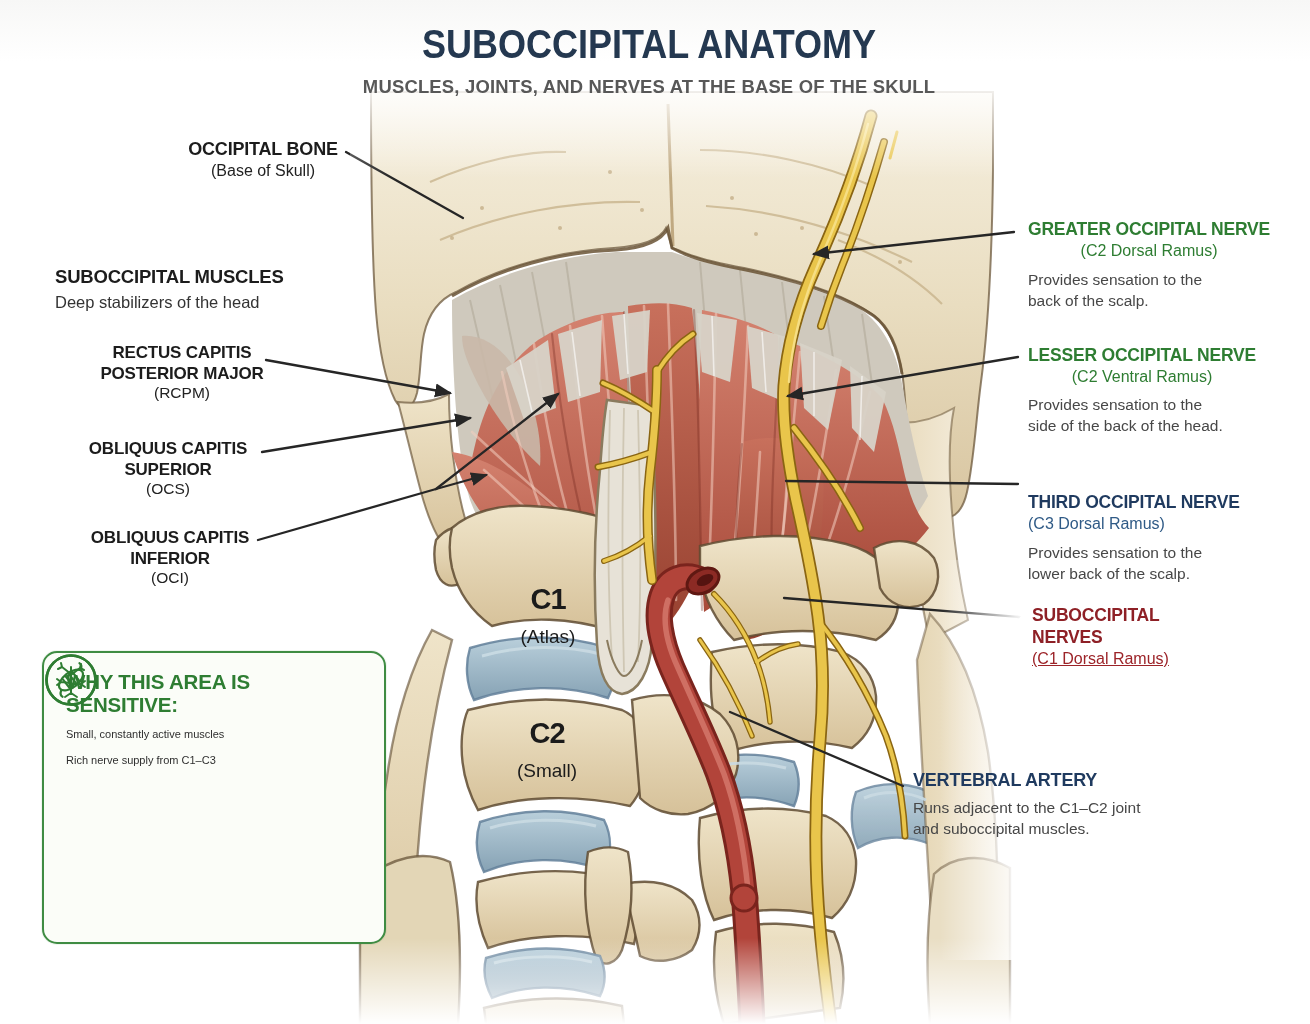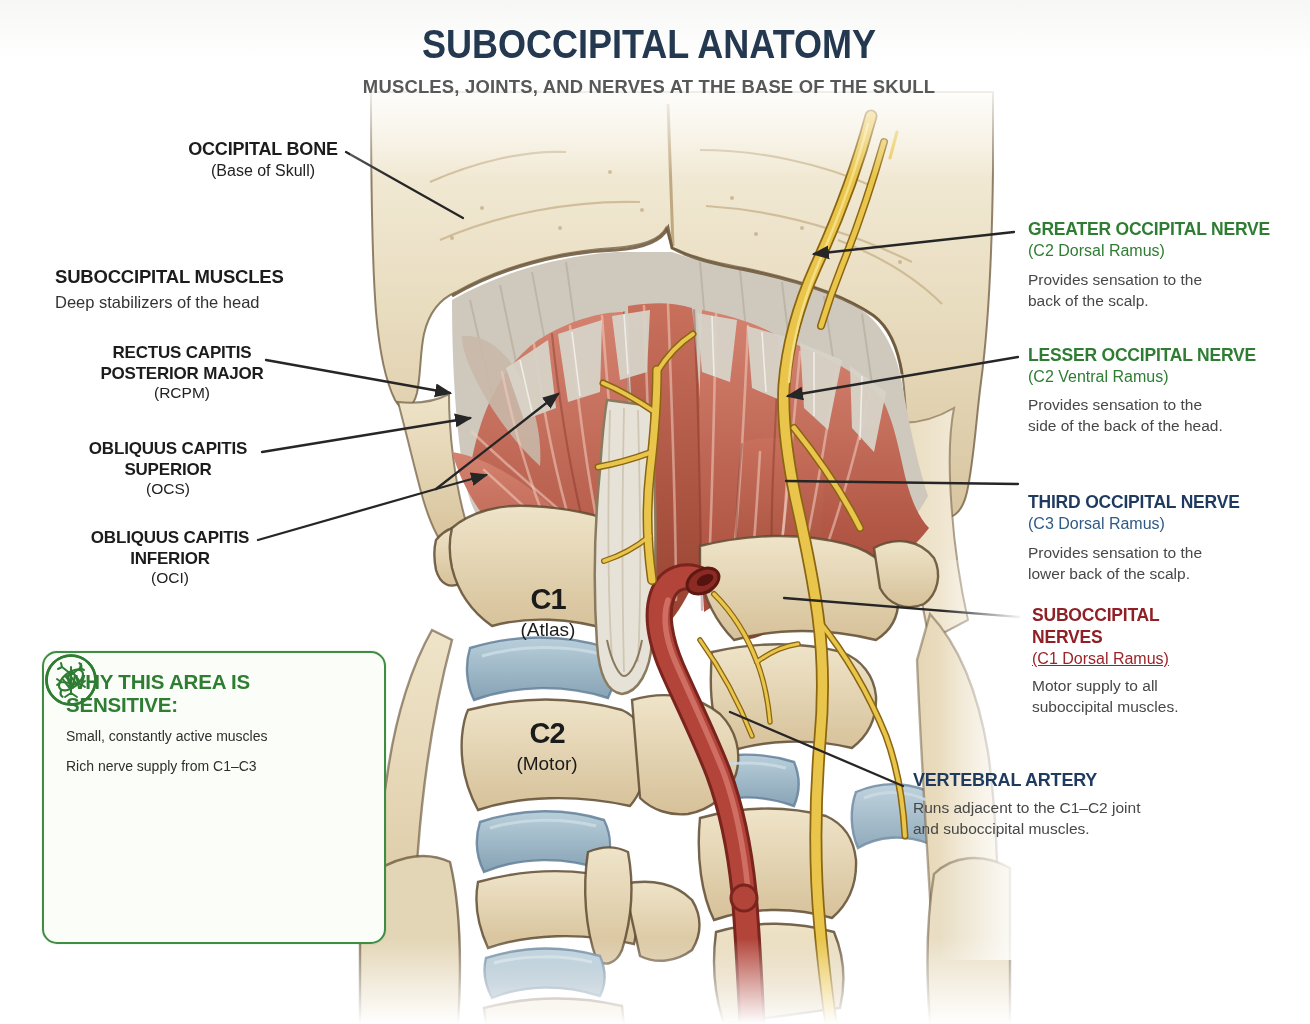--- a/index.html
+++ b/index.html
@@ -9,40 +9,40 @@
     font-family:"Liberation Sans",sans-serif;
   }
   svg{position:absolute;left:0;top:0;}
   .lbl{position:absolute;line-height:1.22;}
   .center{transform:translateX(-50%);text-align:center;}
   .t-black-b{font-weight:bold;color:#1c1c1c;font-size:18px;letter-spacing:-0.2px;}
   .t-black-r{color:#222;font-size:16px;}
   .t-desc{color:#474747;font-size:15.5px;line-height:1.38;}
   .hd{font-weight:bold;font-size:17.5px;letter-spacing:-0.2px;line-height:1.25;}
   .sub{font-size:16px;line-height:1.3;}
-  .green{color:#2e7d32;}
+  .green{color:#2e7d32;text-align:center;}
   .navy{color:#1f3a5f;}
   .blue{color:#2f5a86;}
   .dkred{color:#8e2026;}
   .dkred2{color:#9c2328;text-decoration:underline;}
   #title-block{position:absolute;left:649px;top:22px;transform:translateX(-50%);text-align:center;white-space:nowrap;}
   #main-title{font-size:40px;font-weight:bold;color:#243850;letter-spacing:0px;transform:scaleX(0.9);transform-origin:center;margin:0;}
   #sub-title{font-size:19px;font-weight:bold;color:#585858;letter-spacing:0.2px;transform:scaleX(0.97);transform-origin:center;margin-top:9px;}
   .vlabel-main{font-size:29px;font-weight:bold;color:#1b1b1b;letter-spacing:-1px;}
-  .vlabel-sub{font-size:19px;color:#1b1b1b;margin-top:1px;}
+  .vlabel-sub{font-size:19px;color:#1b1b1b;margin-top:8px;}
   #info-box{
     position:absolute;left:42px;top:651px;width:344px;height:293px;box-sizing:border-box;
     border:2.5px solid #3f8c43;border-radius:15px;background:#fbfdf8;
     padding:17px 18px 12px 22px;box-shadow:0 0 0 1px rgba(63,140,67,0.08);
   }
   #info-title{font-size:20.5px;font-weight:bold;color:#2e7d32;line-height:1.13;letter-spacing:-0.2px;}
   .info-row{display:flex;align-items:center;margin-top:11px;gap:15px;}
   .info-row.top{align-items:flex-start;}
   .icon-circle{flex:0 0 auto;width:54px;height:54px;}
-  .info-text{font-size:14px;color:#2f2f2f;line-height:1.3;text-align:right;}
+  .info-text{font-size:11px;color:#2f2f2f;line-height:1.3;text-align:right;}
   .bullet{font-size:16.5px;color:#2f2f2f;line-height:1.35;}
   .bullet::before{content:"• ";}
 </style>
 </head>
 <body>
 
 <div id="canvas">
 
   <svg width="1310" height="1024" viewBox="0 0 1310 1024" aria-hidden="true">
     <defs>
@@ -377,21 +377,21 @@
     <div class="t-black-b" style="font-size:17px;">INFERIOR</div>
     <div class="t-black-r" style="font-size:15.5px;">(OCI)</div>
   </div>
 
   <div class="lbl center" style="left:548px;top:582px;">
     <div class="vlabel-main">C1</div>
     <div class="vlabel-sub">(Atlas)</div>
   </div>
   <div class="lbl center" style="left:547px;top:716px;">
     <div class="vlabel-main">C2</div>
-    <div class="vlabel-sub">(Motor)</div>
+    <div class="vlabel-sub">(Small)</div>
   </div>
 
   <div class="lbl" style="left:1028px;top:219px;">
     <div class="hd green">GREATER OCCIPITAL NERVE</div>
     <div class="sub green">(C2 Dorsal Ramus)</div>
     <div class="t-desc" style="margin-top:7px;">
       <div>Provides sensation to the</div>
       <div>back of the scalp.</div>
     </div>
   </div>
@@ -411,24 +411,20 @@
     <div class="t-desc" style="margin-top:7px;">
       <div>Provides sensation to the</div>
       <div>lower back of the scalp.</div>
     </div>
   </div>
 
   <div class="lbl" style="left:1032px;top:605px;">
     <div class="hd dkred">SUBOCCIPITAL</div>
     <div class="hd dkred">NERVES</div>
     <div class="sub dkred2">(C1 Dorsal Ramus)</div>
-    <div class="t-desc" style="margin-top:5px;">
-      <div>Motor supply to all</div>
-      <div>suboccipital muscles.</div>
-    </div>
   </div>
 
   <div class="lbl" style="left:913px;top:769px;">
     <div class="hd navy" style="font-size:18px;">VERTEBRAL ARTERY</div>
     <div class="t-desc" style="margin-top:5px;">
       <div>Runs adjacent to the C1–C2 joint</div>
       <div>and suboccipital muscles.</div>
     </div>
   </div>
 

